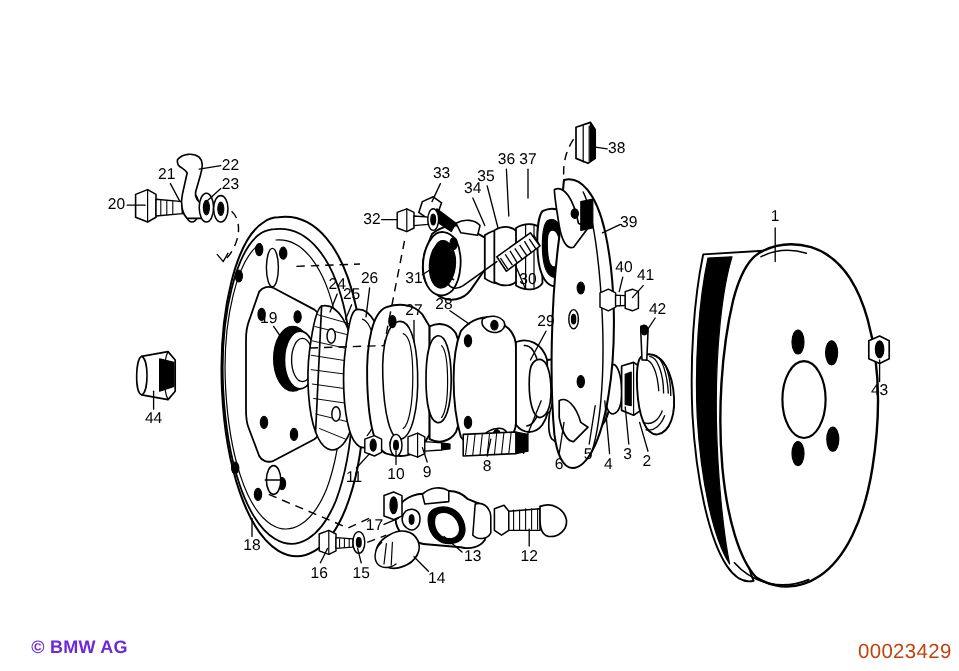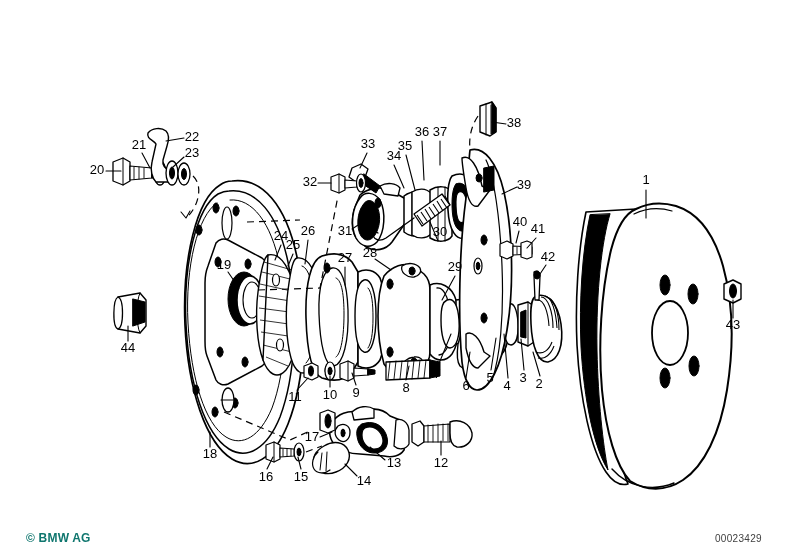--- a/index.html
+++ b/index.html
@@ -49,32 +49,32 @@
     stroke: #000000;
     stroke-width: 1.2;
     fill: none;
     stroke-dasharray: 7 5;
     stroke-linecap: butt;
   }
   #footer-left {
     position: absolute;
     left: 26px;
     top: 531px;
-    font-size: 12px;
+    font-size: 15px;
     font-weight: bold;
-    color: #0f766e;
+    color: #6d28d9;
     letter-spacing: 0.2px;
     white-space: nowrap;
   }
   #footer-right {
     position: absolute;
     left: 715px;
     top: 533px;
-    font-size: 10px;
-    color: #404040;
+    font-size: 17px;
+    color: #c2410c;
     letter-spacing: 0.3px;
     white-space: nowrap;
   }
 </style>
 </head>
 <body>
 
 <div id="page">
 
   <svg id="diagram-svg" viewBox="0 0 799 559" xmlns="http://www.w3.org/2000/svg">

